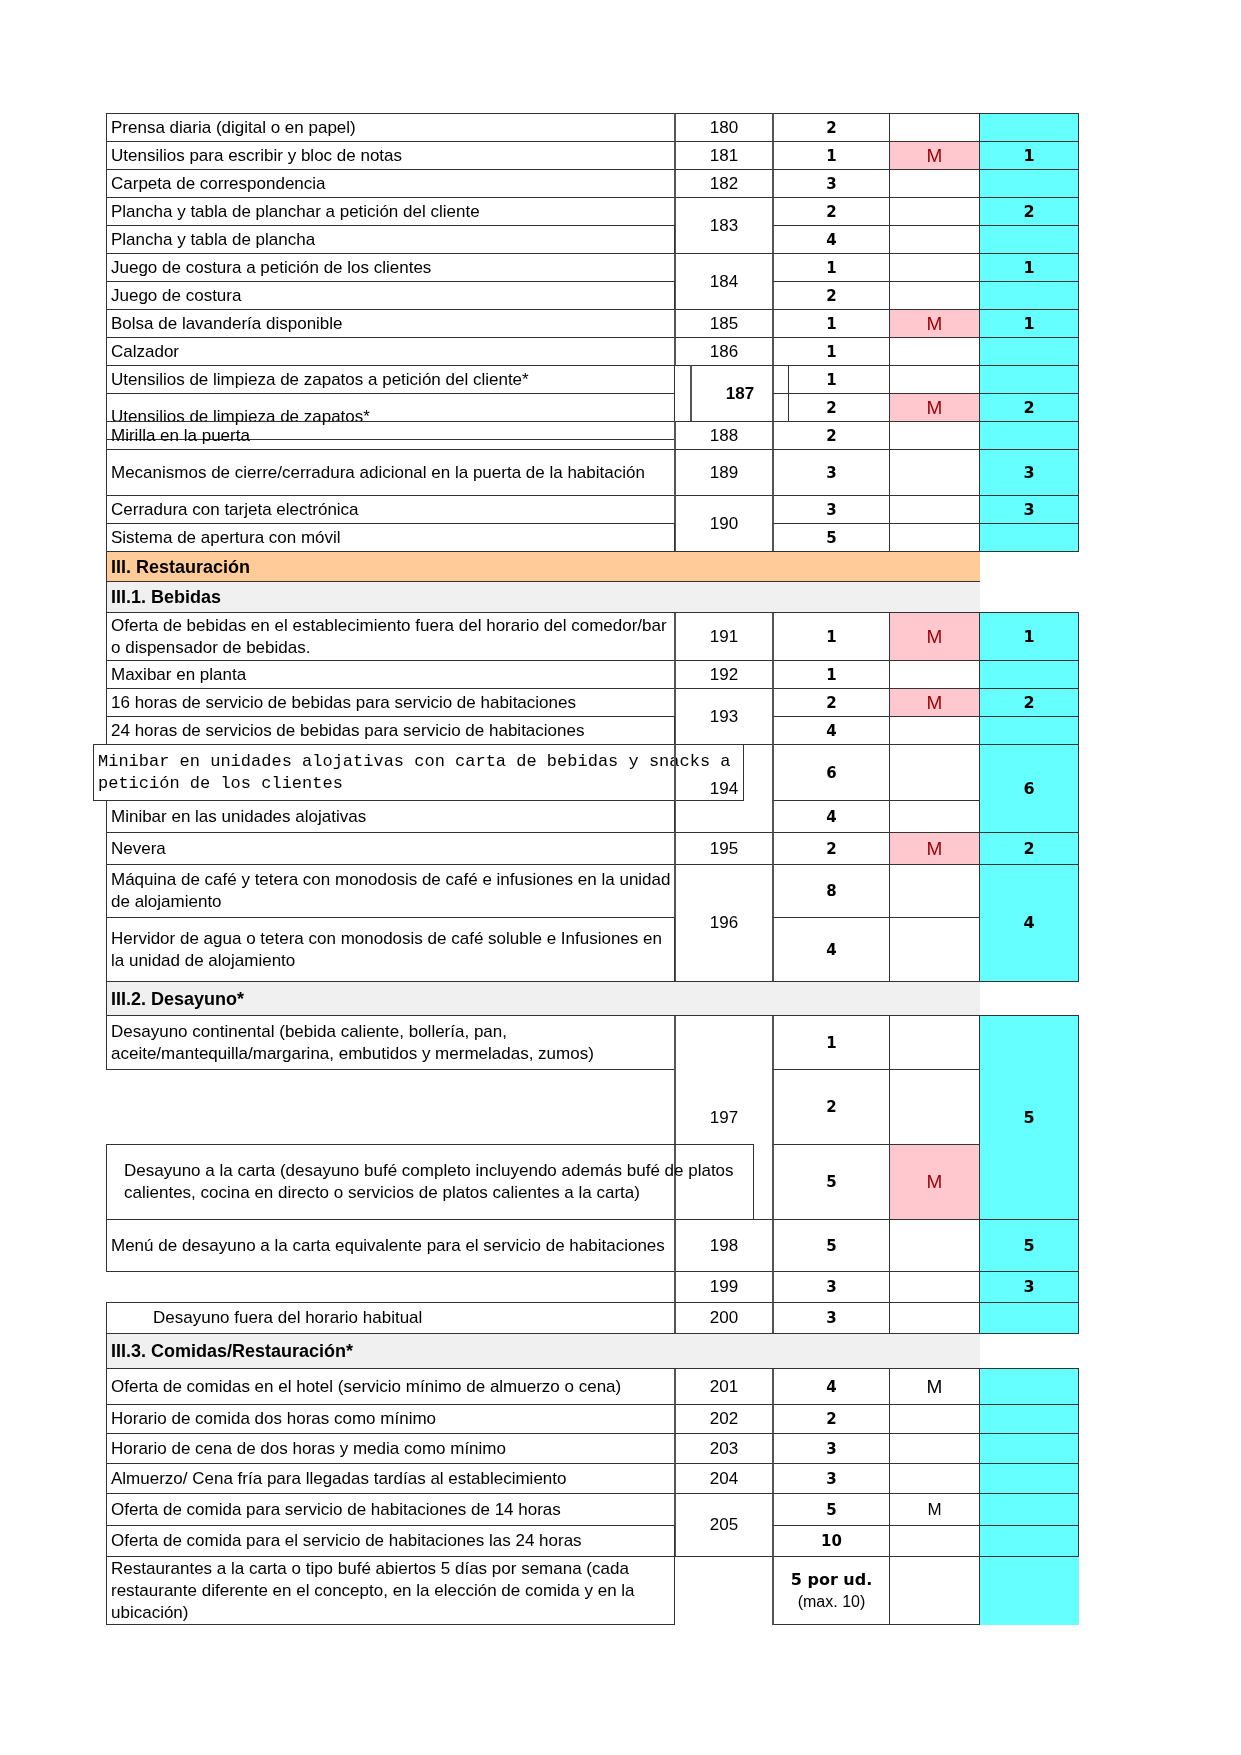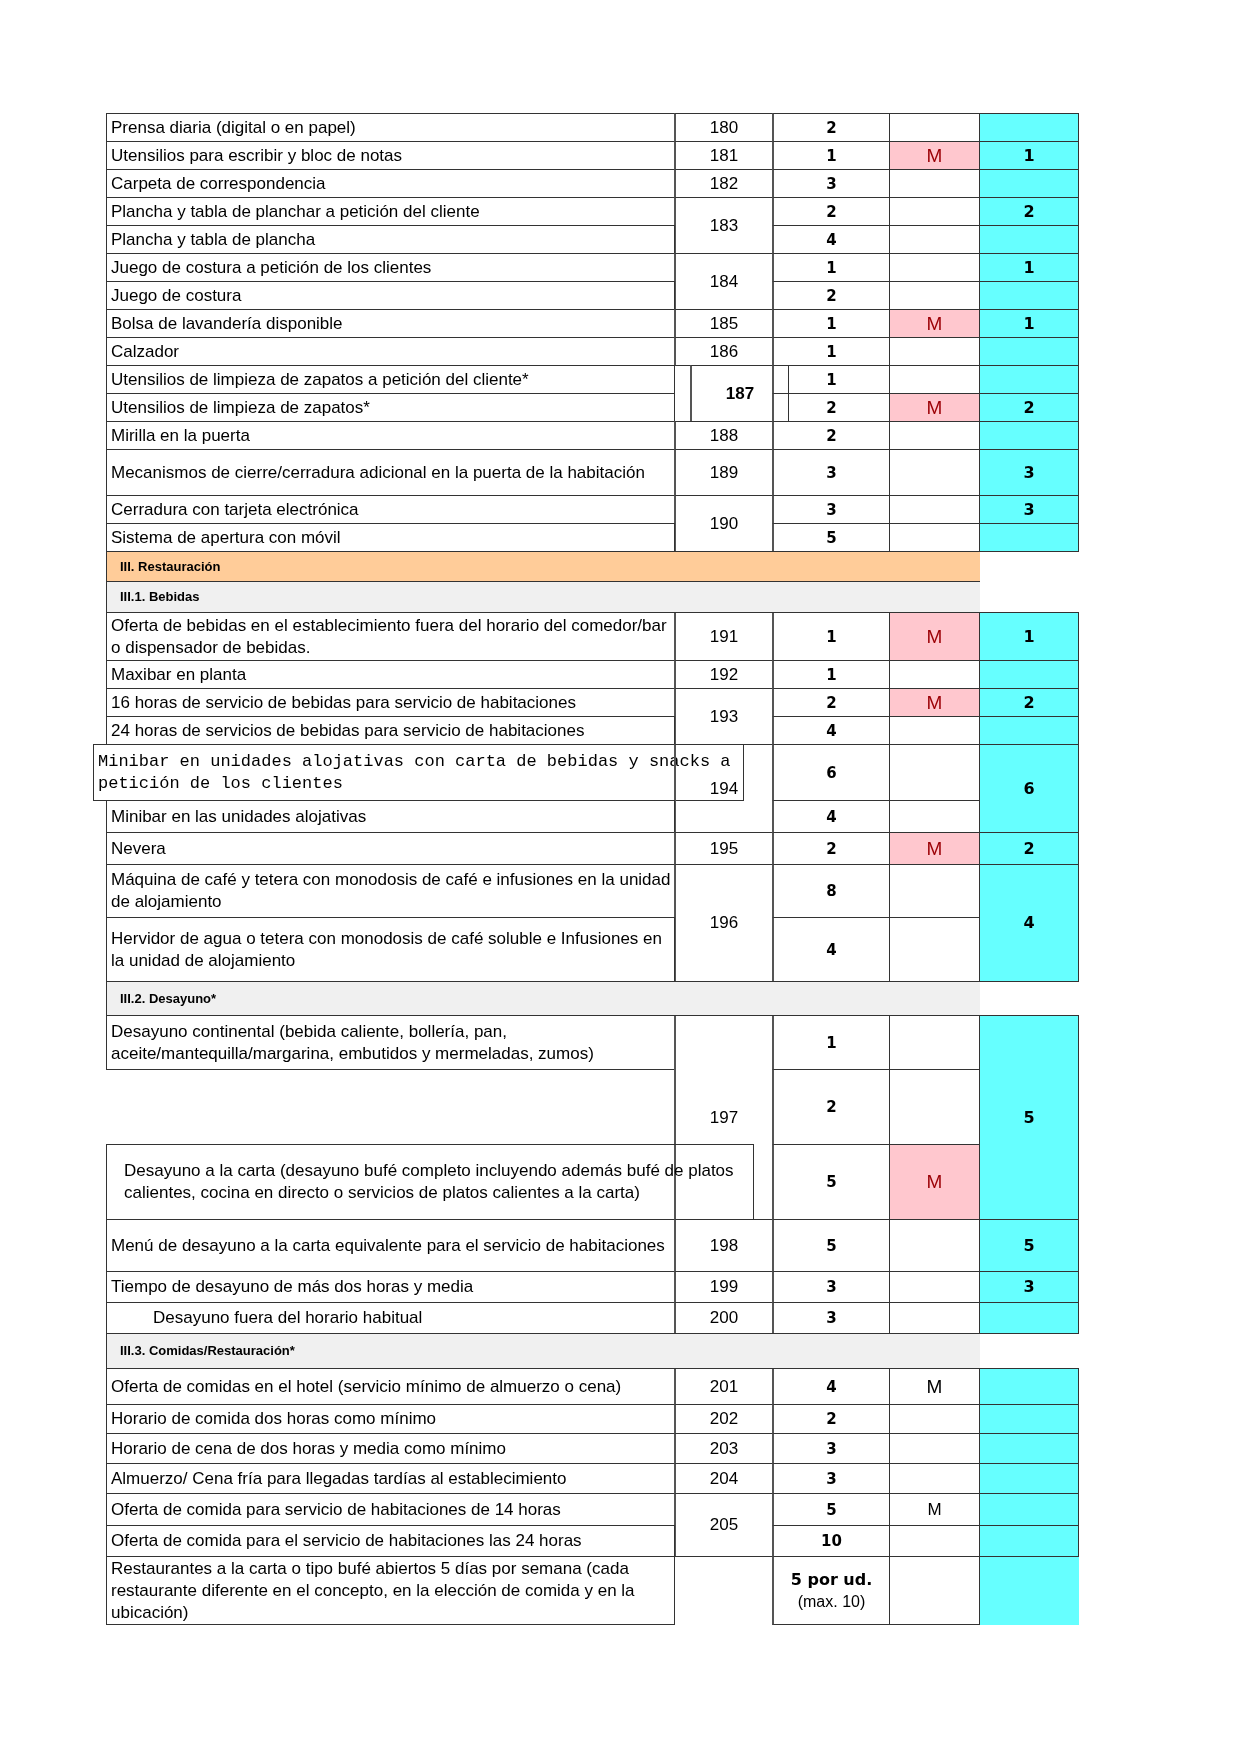--- a/index.html
+++ b/index.html
@@ -10,21 +10,21 @@
           font-size:17px; line-height:22px; overflow:hidden; }
   .desc { padding-left:4px; padding-right:2px; justify-content:flex-start; text-align:left;
           border:1px solid #333; }
   .code { justify-content:center; text-align:center; border:1px solid #333; border-left:2px solid #555; }
   .pts { justify-content:center; text-align:center; font-weight:bold; font-family:"DejaVu Sans", sans-serif;
          font-size:15px; border:1px solid #333; border-left:2px solid #555; }
   .mand { justify-content:center; text-align:center; font-size:19px; border:1px solid #333; }
   .mand.pink { background:#FFC7CE; color:#9C0006; }
   .score { justify-content:center; text-align:center; background:#66FFFF; font-weight:bold;
            font-family:"DejaVu Sans", sans-serif; font-size:16px; border:1px solid #333; }
-  .hdr { padding-left:13px; font-weight:bold; font-size:13px; border:1px solid #333; border-right:none; }
+  .hdr { padding-left:4px; font-weight:bold; font-size:18px; border:1px solid #333; border-right:none; }
   .hdr.orange { background:#FFCC99; }
   .hdr.gray { background:#F0F0F0; }
   .last-pts { flex-direction:column; justify-content:center; }
   .last-pts .a { font-weight:bold; font-size:16px; }
   .last-pts .b { font-weight:normal; font-family:"Liberation Sans", sans-serif; font-size:16px; }
 </style>
 </head>
 <body>
 
 <div id="sheet">
@@ -69,21 +69,21 @@
     <div class="cell desc" style="left: 106px; top: 337px; width: 569px; height: 29px;">Calzador</div>
     <div class="cell code" style="left: 674px; top: 337px; width: 99px; height: 29px;">186</div>
     <div class="cell pts" style="left: 772px; top: 337px; width: 118px; height: 29px;">1</div>
     <div class="cell mand" style="left: 889px; top: 337px; width: 91px; height: 29px;"></div>
     <div class="cell score" style="left: 979px; top: 337px; width: 100px; height: 29px; background: rgb(102, 255, 255);"></div>
     <div class="cell desc" style="left: 106px; top: 365px; width: 569px; height: 29px;">Utensilios de limpieza de zapatos a petición del cliente*</div>
     <div class="cell code" style="left: 690px; top: 365px; width: 99px; height: 57px; font-weight: bold;">187</div>
     <div class="cell pts" style="left: 772px; top: 365px; width: 118px; height: 29px;">1</div>
     <div class="cell mand" style="left: 889px; top: 365px; width: 91px; height: 29px;"></div>
     <div class="cell score" style="left: 979px; top: 365px; width: 100px; height: 29px; background: rgb(102, 255, 255);"></div>
-    <div class="cell desc" style="left: 106px; top: 393px; width: 569px; height: 29px; text-align: right;">Utensilios de limpieza de zapatos*</div>
+    <div class="cell desc" style="left: 106px; top: 393px; width: 569px; height: 47px; text-align: right;">Utensilios de limpieza de zapatos*</div>
     <div class="cell pts" style="left: 772px; top: 393px; width: 118px; height: 29px;">2</div>
     <div class="cell mand pink" style="left: 889px; top: 393px; width: 91px; height: 29px; background: rgb(255, 199, 206); color: rgb(156, 0, 6);">M</div>
     <div class="cell score" style="left: 979px; top: 393px; width: 100px; height: 29px; background: rgb(102, 255, 255);">2</div>
     <div class="cell desc" style="left: 106px; top: 421px; width: 569px; height: 29px;">Mirilla en la puerta</div>
     <div class="cell code" style="left: 674px; top: 421px; width: 99px; height: 29px;">188</div>
     <div class="cell pts" style="left: 772px; top: 421px; width: 118px; height: 29px;">2</div>
     <div class="cell mand" style="left: 889px; top: 421px; width: 91px; height: 29px;"></div>
     <div class="cell score" style="left: 979px; top: 421px; width: 100px; height: 29px; background: rgb(102, 255, 255);"></div>
     <div class="cell desc" style="left: 106px; top: 449px; width: 569px; height: 47px;">Mecanismos de cierre/cerradura adicional en la puerta de la habitación</div>
     <div class="cell code" style="left: 674px; top: 449px; width: 99px; height: 47px;">189</div>
@@ -147,21 +147,20 @@
     <div class="cell pts" style="left: 772px; top: 1069px; width: 118px; height: 76px;">2</div>
     <div class="cell mand" style="left: 889px; top: 1069px; width: 91px; height: 76px;"></div>
     <div class="cell desc" style="left: 106px; top: 1144px; width: 648px; height: 76px; padding-left: 17px;">Desayuno a la carta (desayuno bufé completo incluyendo además bufé de platos calientes, cocina en directo o servicios de platos calientes a la carta)</div>
     <div class="cell pts" style="left: 772px; top: 1144px; width: 118px; height: 76px;">5</div>
     <div class="cell mand pink" style="left: 889px; top: 1144px; width: 91px; height: 76px; background: rgb(255, 199, 206); color: rgb(156, 0, 6);">M</div>
     <div class="cell desc" style="left: 106px; top: 1219px; width: 569px; height: 53px;">Menú de desayuno a la carta equivalente para el servicio de habitaciones</div>
     <div class="cell code" style="left: 674px; top: 1219px; width: 99px; height: 53px;">198</div>
     <div class="cell pts" style="left: 772px; top: 1219px; width: 118px; height: 53px;">5</div>
     <div class="cell mand" style="left: 889px; top: 1219px; width: 91px; height: 53px;"></div>
     <div class="cell score" style="left: 979px; top: 1219px; width: 100px; height: 53px; background: rgb(102, 255, 255);">5</div>
-    <div class="cell desc" style="left: 106px; top: 1271px; width: 569px; height: 32px;">Tiempo de desayuno de más dos horas y media</div>
     <div class="cell code" style="left: 674px; top: 1271px; width: 99px; height: 32px;">199</div>
     <div class="cell pts" style="left: 772px; top: 1271px; width: 118px; height: 32px;">3</div>
     <div class="cell mand" style="left: 889px; top: 1271px; width: 91px; height: 32px;"></div>
     <div class="cell score" style="left: 979px; top: 1271px; width: 100px; height: 32px; background: rgb(102, 255, 255);">3</div>
     <div class="cell desc" style="left: 106px; top: 1302px; width: 569px; height: 32px; padding-left: 46px;">Desayuno fuera del horario habitual</div>
     <div class="cell code" style="left: 674px; top: 1302px; width: 99px; height: 32px;">200</div>
     <div class="cell pts" style="left: 772px; top: 1302px; width: 118px; height: 32px;">3</div>
     <div class="cell mand" style="left: 889px; top: 1302px; width: 91px; height: 32px;"></div>
     <div class="cell score" style="left: 979px; top: 1302px; width: 100px; height: 32px; background: rgb(102, 255, 255);"></div>
     <div class="cell desc" style="left: 106px; top: 1368px; width: 569px; height: 37px;">Oferta de comidas en el hotel (servicio mínimo de almuerzo o cena)</div>

